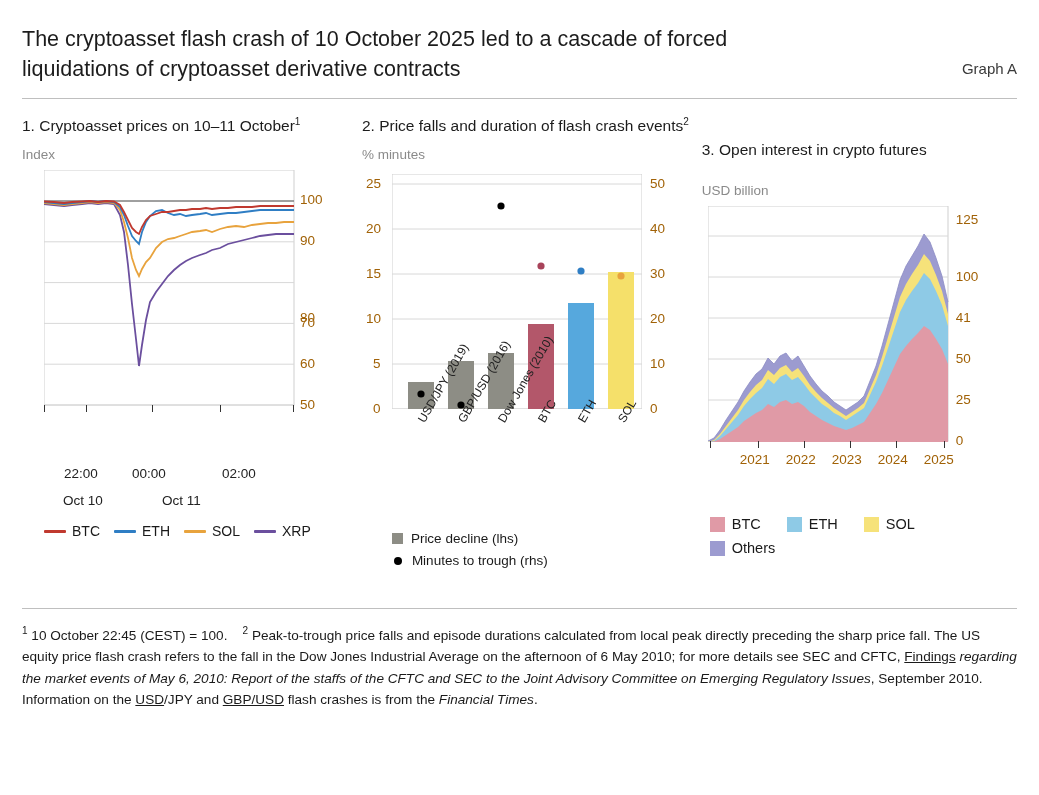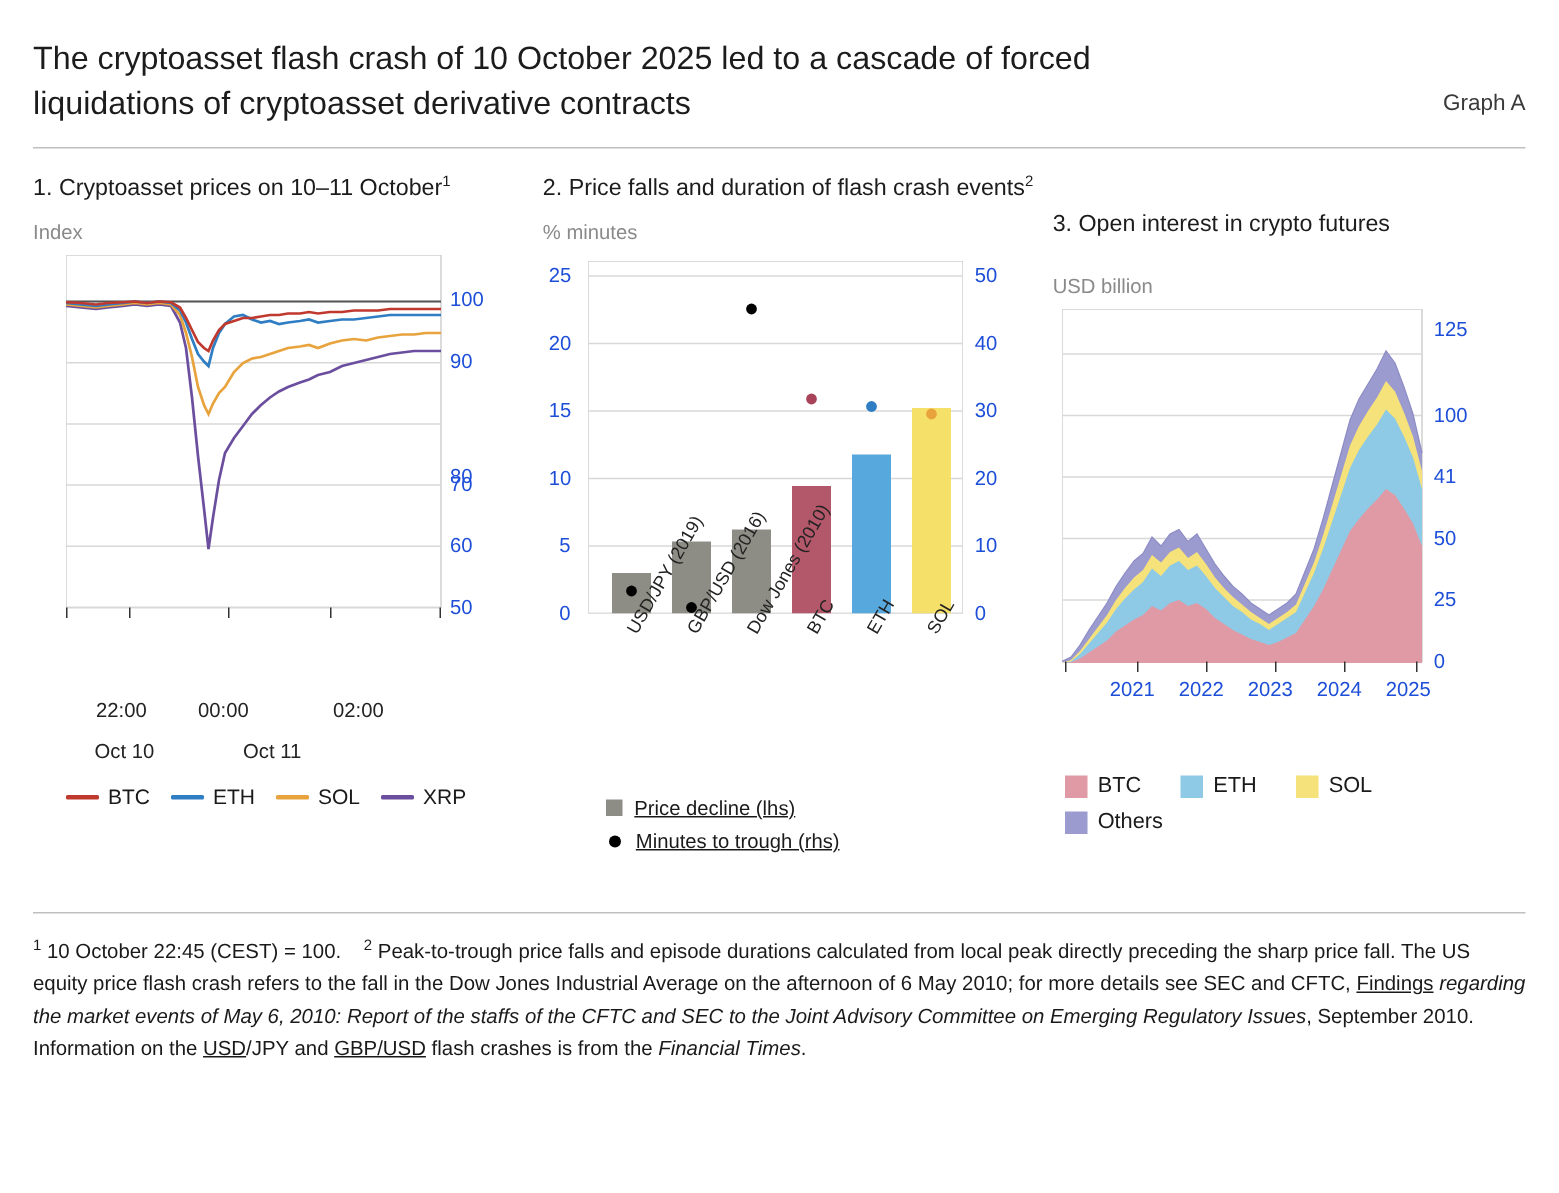--- a/index.html
+++ b/index.html
@@ -36,37 +36,37 @@
   .panel h3{
     margin:0;font-size:15.5px;font-weight:400;line-height:22px;color:#1c1c1c;
   }
   .panel h3 sup{font-size:10px;}
   .unit{
     margin-top:10px;font-size:13.5px;color:#8a8a8a;
   }
 
   
   .plot{position:relative;}
-  .axis-tick-label{position:absolute;font-size:13.5px;color:#1d4ed8;}
+  .axis-tick-label{position:absolute;font-size:13.5px;color:#a16207;}
   .vtick{position:absolute;width:1px;background:#333;}
 
   
   #p1plot{width:272px;height:250px;margin-left:22px;margin-top:8px;border:0;}
   .p1-xlab{position:absolute;font-size:13.5px;color:#222;}
   .legend1{position:absolute;left:22px;top:520px;display:flex;gap:14px;align-items:center;font-size:14px;}
   .legend1 .li{display:flex;align-items:center;gap:6px;}
   .lgline{width:22px;height:3px;border-radius:1px;display:inline-block;}
 
   
   #p2plot{width:250px;height:235px;margin-left:30px;margin-top:12px;position:relative;}
   .xcat{
     position:absolute;font-size:12px;color:#222;
     transform:rotate(-60deg);transform-origin:left top;white-space:nowrap;
   }
-  .legend2{position:absolute;left:42px;top:525px;font-size:13.5px;text-decoration:underline;}
+  .legend2{position:absolute;left:30px;top:525px;font-size:13.5px;}
   .legend2 .li{display:flex;align-items:center;gap:8px;margin-bottom:7px;}
   .sq{width:11px;height:11px;display:inline-block;}
   .cir{width:8px;height:8px;border-radius:50%;display:inline-block;background:#000;margin-left:2px;margin-right:2px;}
 
   
   #p3plot{width:268px;height:250px;margin-left:6px;margin-top:8px;position:relative;}
   .legend3{position:absolute;left:8px;top:513px;font-size:14.5px;width:320px;}
   .legend3 .row{display:flex;gap:26px;margin-bottom:8px;}
   .legend3 .li{display:flex;align-items:center;gap:7px;}
   .sq3{width:15px;height:15px;display:inline-block;}

